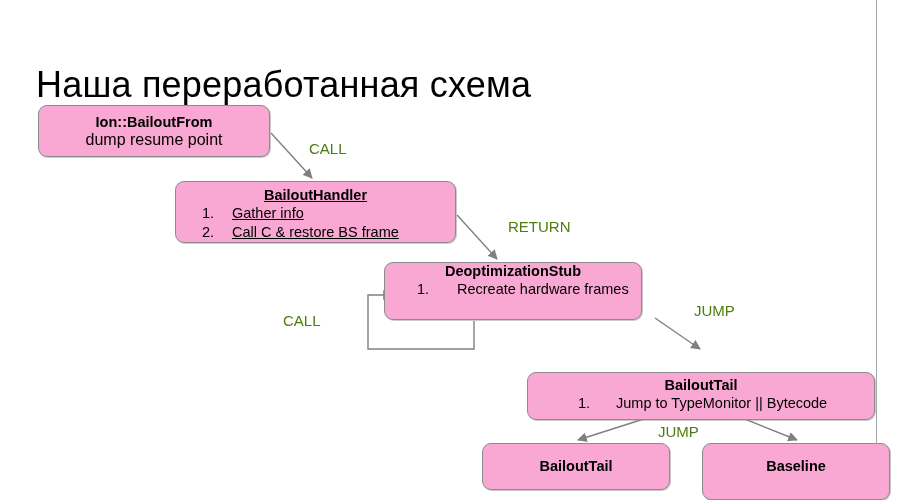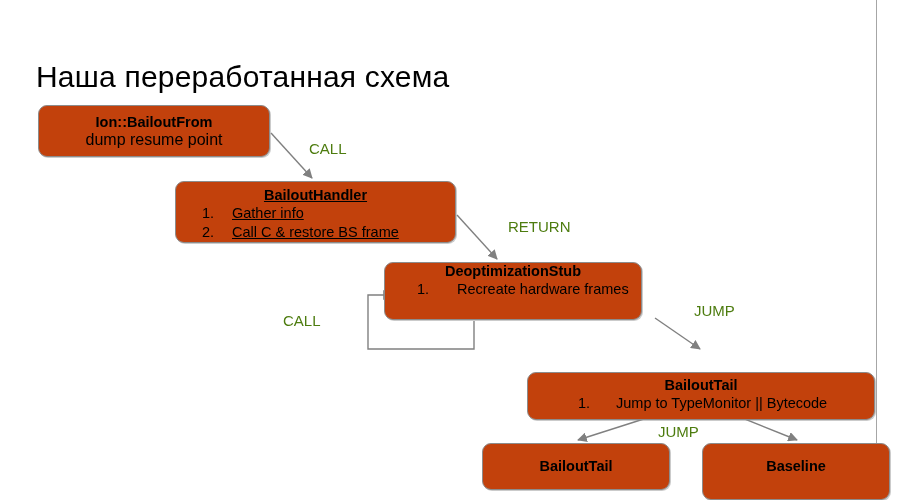--- a/index.html
+++ b/index.html
@@ -21,31 +21,31 @@
     top: 0;
     left: 876px;
     width: 1px;
     height: 500px;
     background: #a6a6a6;
   }
   #title {
     position: absolute;
     left: 36px;
     top: 40px;
-    font-size: 30px;
+    font-size: 36px;
     font-weight: normal;
     color: #000000;
     letter-spacing: 0.2px;
     white-space: nowrap;
   }
   
   .node {
     position: absolute;
     box-sizing: border-box;
-    background: #c2410c;
+    background: #f9a8d4;
     border: 1px solid #8c8c8c;
     border-radius: 9px;
     color: #000000;
     box-shadow: 1px 1px 0 rgba(140,140,140,0.45);
   }
   .node .nm {
     display: block;
     text-align: center;
     font-weight: bold;
     font-size: 14.5px;

